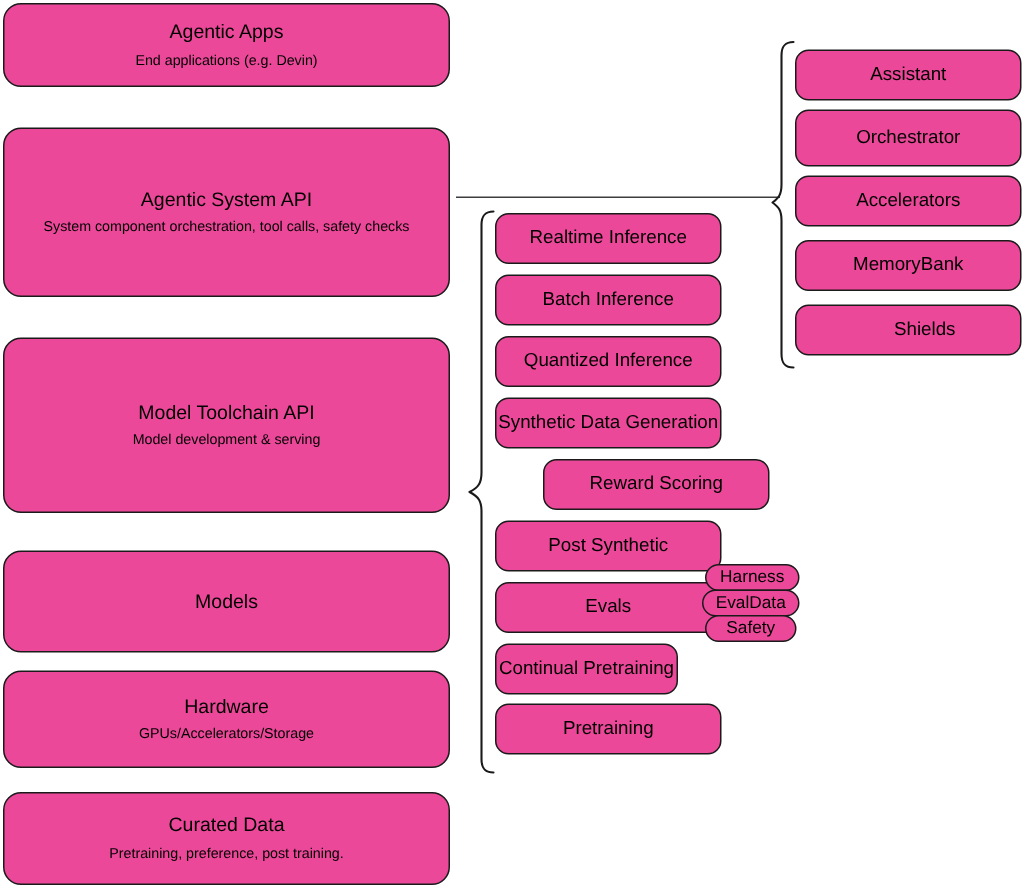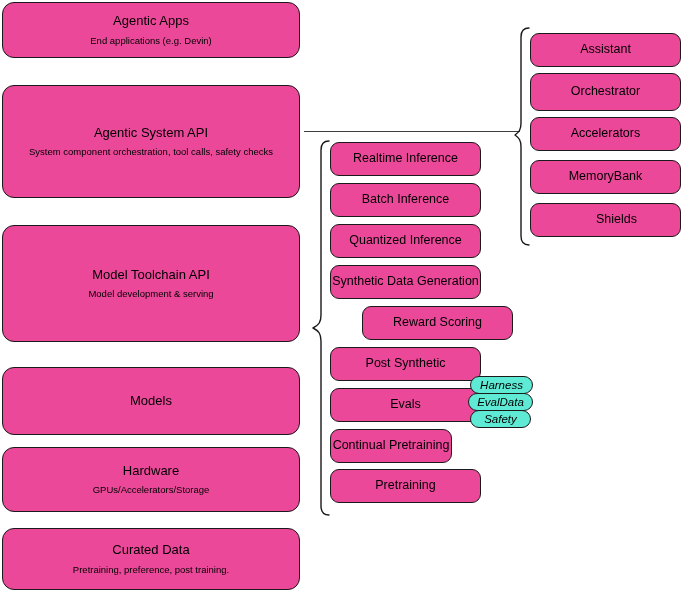--- a/index.html
+++ b/index.html
@@ -57,28 +57,27 @@
   }
   .cap-label {
     font-size: 12.5px;
     white-space: nowrap;
   }
 
   
   .pill {
     position: absolute;
     box-sizing: border-box;
-    background: #5eead4;
+    background: #ec4899;
     border: 1.4px solid #1a1a1a;
     border-radius: 999px;
     display: flex;
     align-items: center;
     justify-content: center;
     z-index: 40;
-    font-style: italic;
   }
   .pill-label {
     font-size: 11.5px;
     white-space: nowrap;
   }
 
   
   .connector {
     position: absolute;
     background: #3d3d3d;

